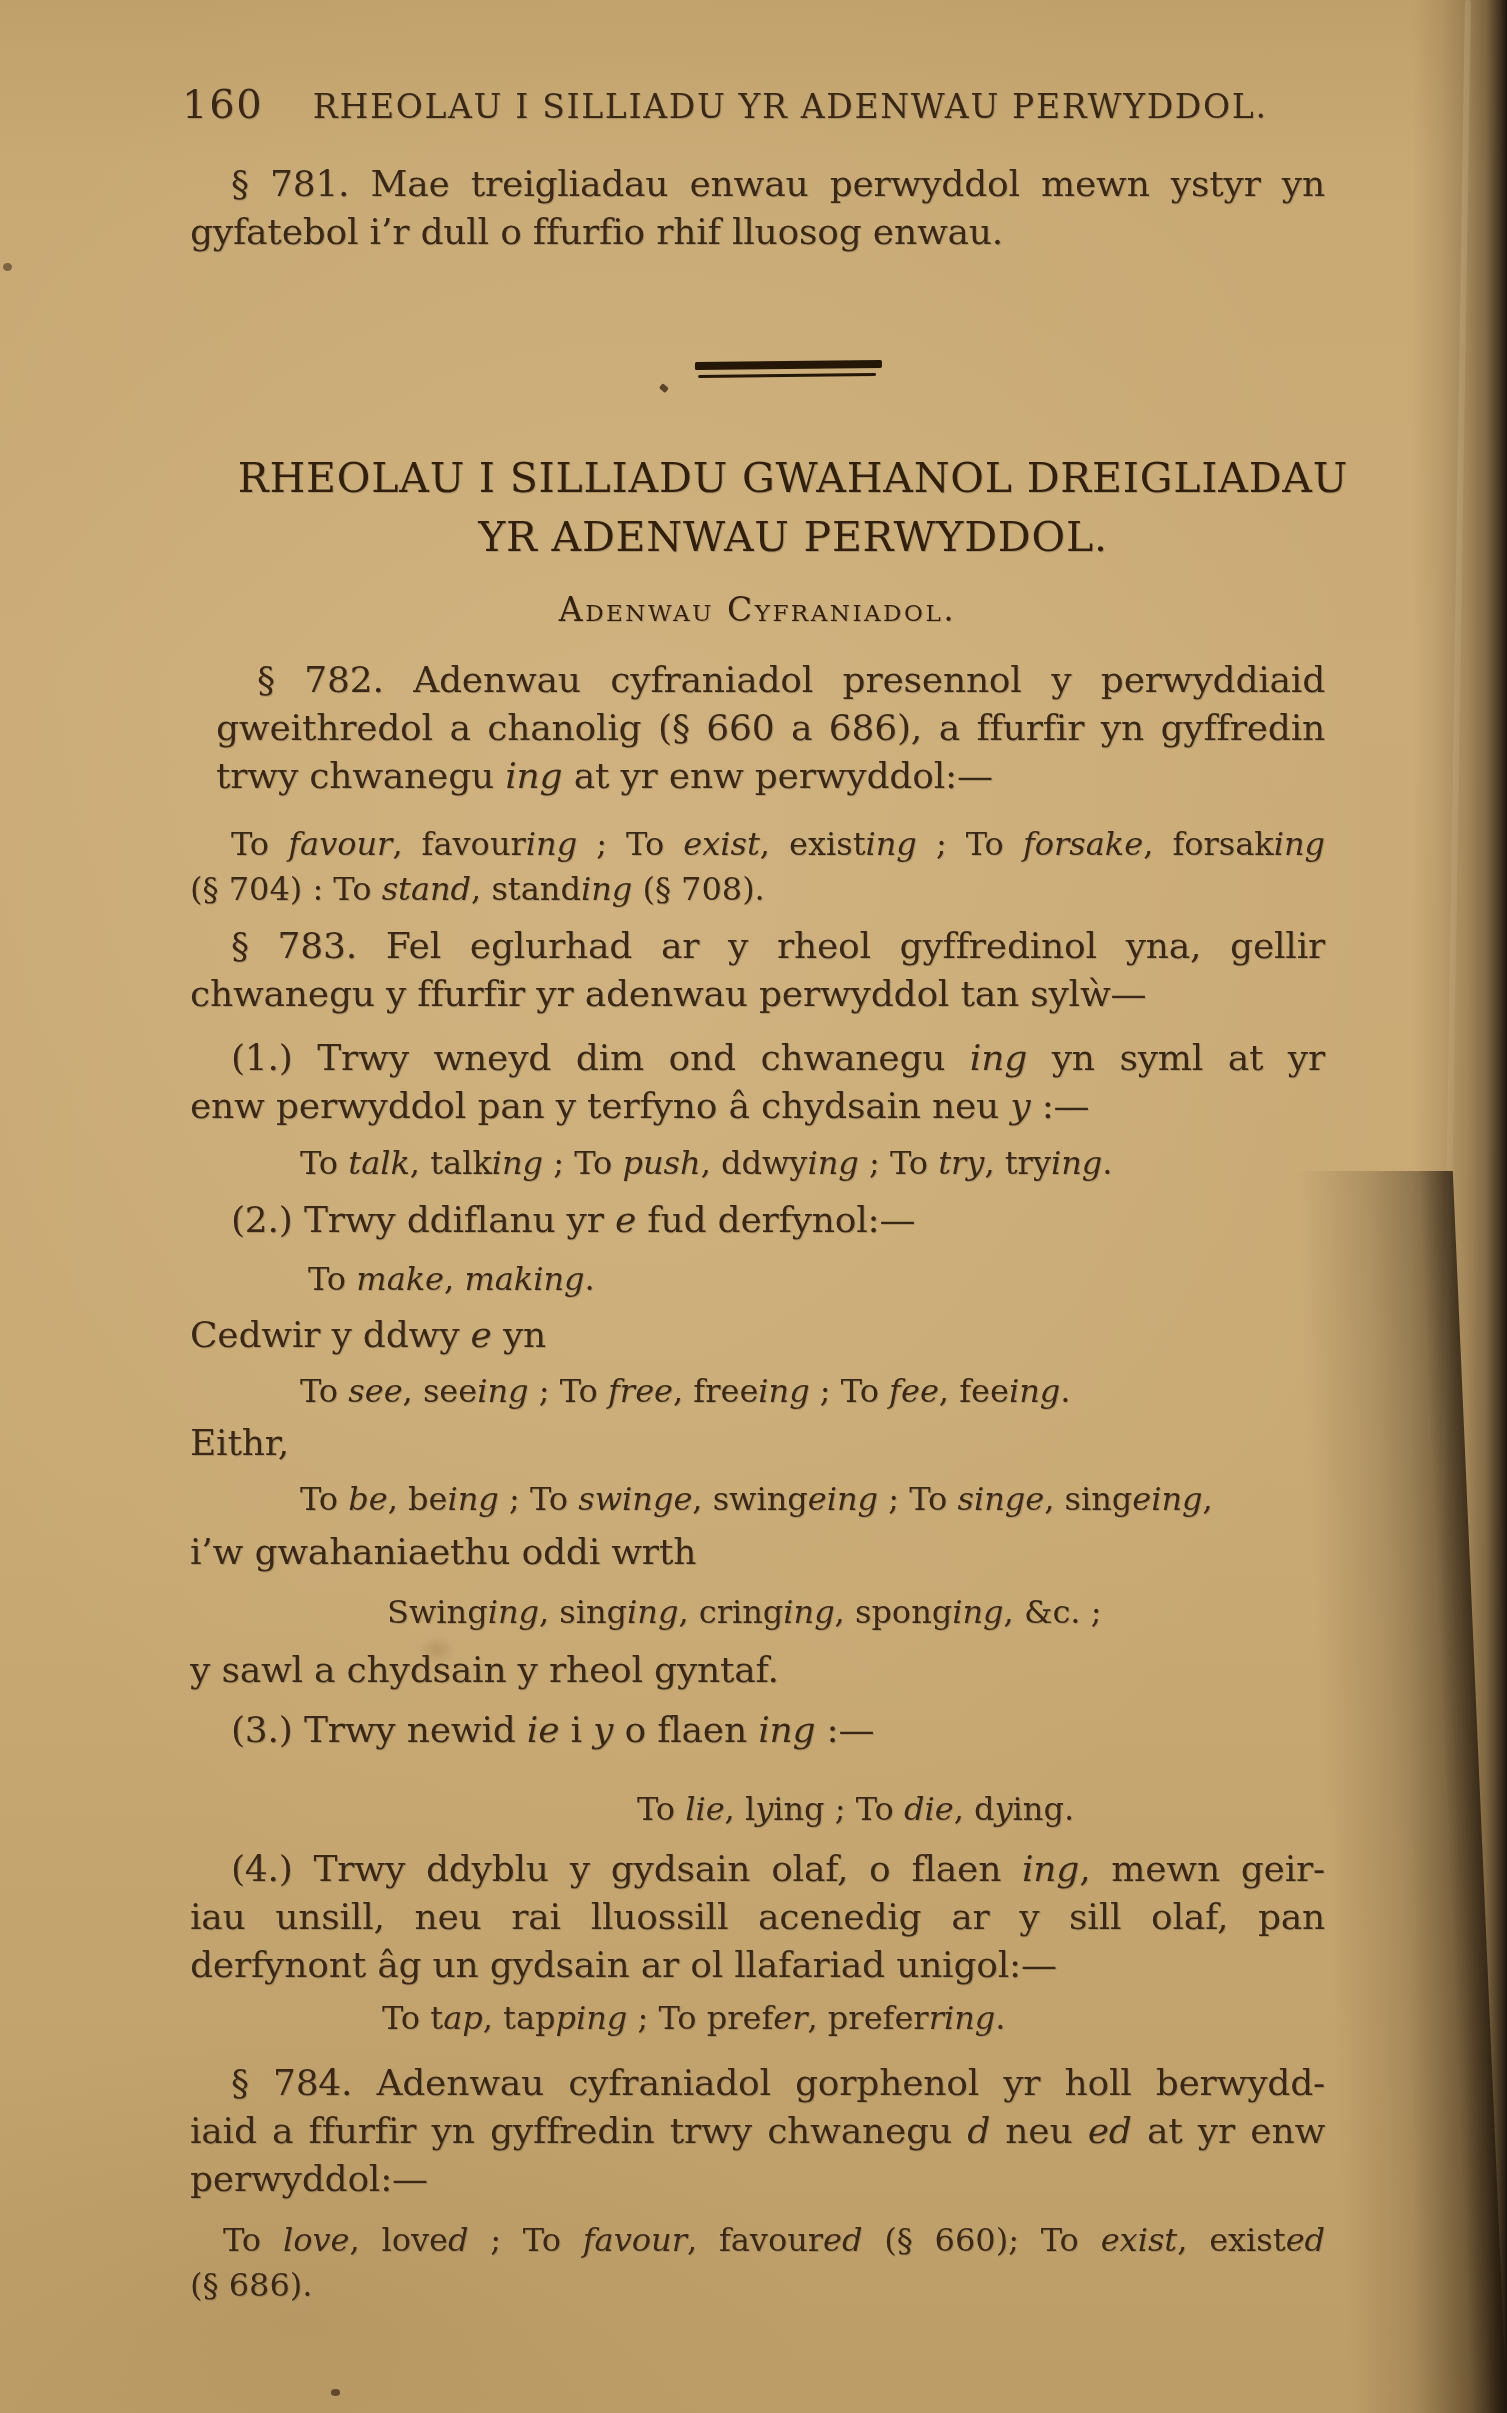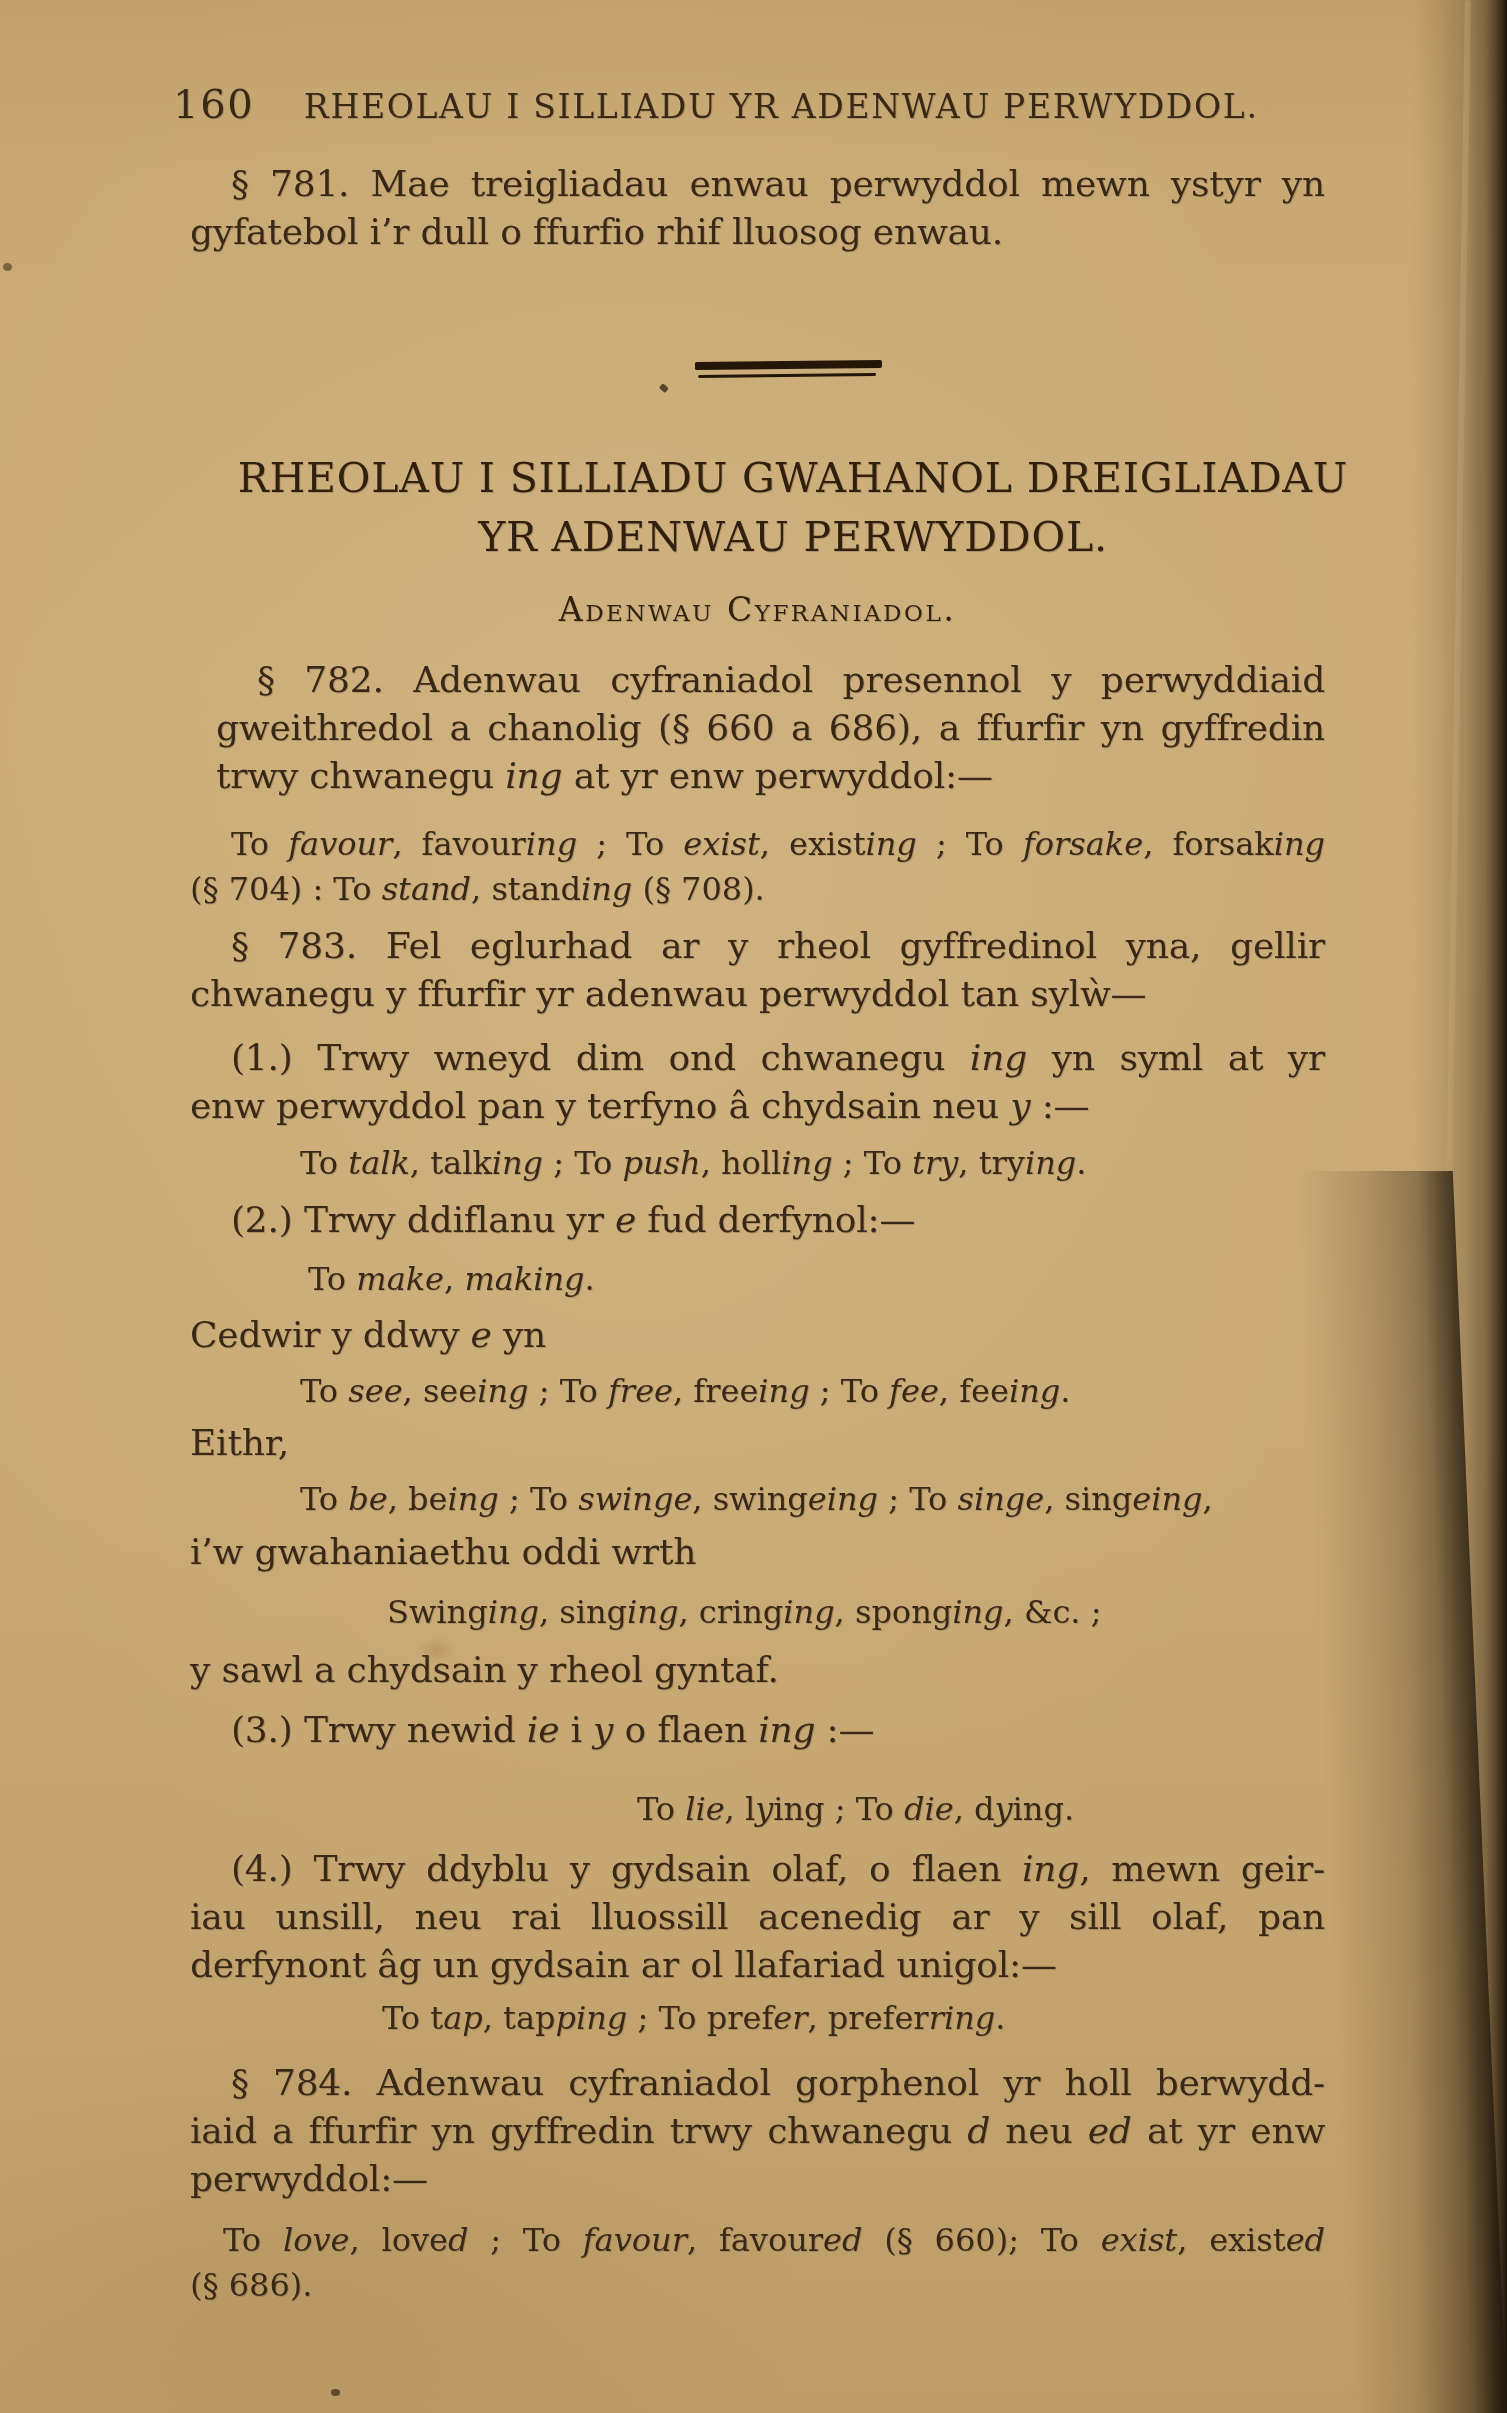--- a/index.html
+++ b/index.html
@@ -36,21 +36,21 @@
   .speck { position:absolute; background:#3c2a16; border-radius:1.7px; opacity:.8; }
   .s1 { left:660px; top:385px; width:7.5px; height:5.8px; transform:rotate(40deg); }
   .s2 { left:3.3px;  top:263px; width:9px; height:8.3px; border-radius:50%; opacity:.55; }
   .s3 { left:331px; top:2389px; width:9px; height:6.6px; border-radius:50%; opacity:.7; }
   .stain { position:absolute; left:418px; top:1636px; width:38px; height:28px;
     background:radial-gradient(ellipse at center, rgba(120,88,46,0.22), rgba(0,0,0,0) 70%); }
 
   .ink { color:#3a2817; text-shadow:1px 1px 0 rgba(44,27,12,0.18), -0.4px -0.4px 0 rgba(242,222,182,0.30); }
 
   .running-head {
-    position:absolute; left:173px; top:81px; width:1135px;
+    position:absolute; left:182px; top:81px; width:1135px;
     display:flex; align-items:baseline;
   }
   .pagenum { font-size:40px; letter-spacing:1.7px; }
   .runtitle { flex:1; text-align:center; font-size:33px; letter-spacing:1.7px; white-space:nowrap; }
 
   .text-column { position:absolute; left:190px; top:160px; width:1135px; }
   .block { position:relative; }
   .para .line    { font-size:36px; line-height:48px; letter-spacing:-0.2px; }
   .example .line { font-size:32px; line-height:45px; }
   .justify { text-align:justify; text-align-last:justify; }
@@ -101,21 +101,21 @@
       </div>
       <div class="block para" style="margin-top: 10px;">
         <div class="line justify" style="text-indent: 41px;"><span>§ 783. Fel eglurhad ar y rheol gyffredinol yna, gellir</span></div>
         <div class="line"><span>chwanegu y ffurfir yr adenwau perwyddol tan sylẁ—</span></div>
       </div>
       <div class="block para" style="margin-top: 16px;">
         <div class="line justify" style="text-indent: 41px;"><span>(1.) Trwy wneyd dim ond chwanegu </span><span class="it">ing</span><span> yn syml at yr</span></div>
         <div class="line"><span>enw perwyddol pan y terfyno â chydsain neu </span><span class="it">y</span><span> :—</span></div>
       </div>
       <div class="block example" style="margin-top: 10.8px;">
-        <div class="line" style="text-indent: 110px;"><span>To </span><span class="it">talk</span><span>, talk</span><span class="it">ing</span><span> ; To </span><span class="it">push</span><span>, holl</span><span class="it">ing</span><span> ; To </span><span class="it">try</span><span>, try</span><span class="it">ing</span><span>.</span></div>
+        <div class="line" style="text-indent: 110px;"><span>To </span><span class="it">talk</span><span>, talk</span><span class="it">ing</span><span> ; To </span><span class="it">push</span><span>, ddwy</span><span class="it">ing</span><span> ; To </span><span class="it">try</span><span>, try</span><span class="it">ing</span><span>.</span></div>
       </div>
       <div class="block para" style="margin-top: 10.8px;">
         <div class="line" style="text-indent: 41px;"><span>(2.) Trwy ddiflanu yr </span><span class="it">e</span><span> fud derfynol:—</span></div>
       </div>
       <div class="block example" style="margin-top: 12.4px;">
         <div class="line" style="text-indent: 118px;"><span>To </span><span class="it">make</span><span>, </span><span class="it">making</span><span>.</span></div>
       </div>
       <div class="block para" style="margin-top: 9px;">
         <div class="line"><span>Cedwir y ddwy </span><span class="it">e</span><span> yn</span></div>
       </div>

